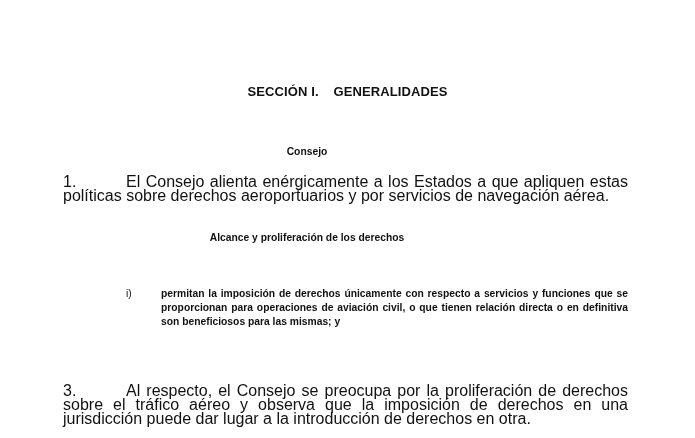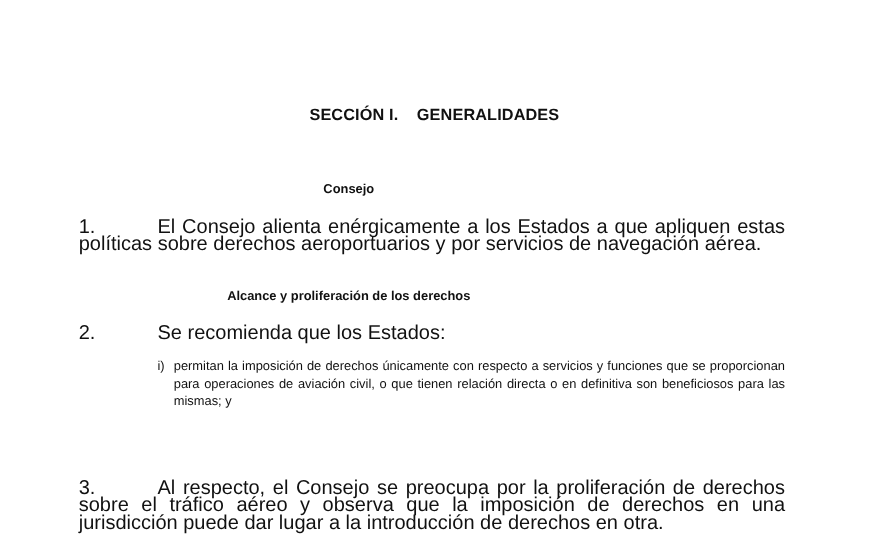--- a/index.html
+++ b/index.html
@@ -2,47 +2,44 @@
 <html><head>
   <meta charset="utf-8">
   <style>
     html, body { margin: 0; padding: 0; background: #ffffff; }
     body { width: 695px; height: 438px; position: relative; overflow: hidden;
            font-family: "Liberation Sans", sans-serif; color: #111111; }
     .page { position: absolute; left: 0; top: 0; width: 695px; height: 438px; }
     .title { position: absolute; left: 0; width: 695px; top: 84px; text-align: center;
              font-weight: bold; font-size: 13px; letter-spacing: 0.1px; white-space: pre; }
     .subhead { position: absolute; left: 0; width: 558px; text-align: center;
-               font-weight: bold; font-size: 10.3px; }
+               font-weight: bold; font-size: 10.3px; padding-left: 28px; }
     .para { position: absolute; left: 63px; width: 565px; font-size: 16px; line-height: 14px; text-align: justify; }
     .para .num { display: inline-block; width: 63px; }
     .para.single { text-align: left; }
     .item { position: absolute; left: 126px; width: 502px; font-size: 10.3px; line-height: 14px; }
     .item .mark { position: absolute; left: 0; top: 0; width: 21px; }
-    .item .txt { display: block; margin-left: 13px; text-align: justify; text-align-last: left; }
+    .item .txt { display: block; margin-left: 35px; text-align: justify; text-align-last: left; font-weight: bold; }
     .last-left { text-align-last: left; }
   </style>
 </head>
 <body>
 
 <div class="page">
 
   <div class="title">SECCIÓN I.    GENERALIDADES</div>
 
   <div class="subhead" style="top:146px;">Consejo</div>
 
   <div class="para last-left" style="top:175px;">
     <span class="num">1.</span><span>El Consejo alienta enérgicamente a los Estados a que apliquen estas políticas sobre derechos aeroportuarios y por servicios de navegación aérea.</span>
   </div>
 
   <div class="subhead" style="top:232px;">Alcance y proliferación de los derechos</div>
 
-  <div class="para single" style="top:260px;">
-    <span class="num">2.</span><span>Se recomienda que los Estados:</span>
-  </div>
 
   <div class="item" style="top:287px;">
     <span class="mark">i)</span>
     <span class="txt">permitan la imposición de derechos únicamente con respecto a servicios y funciones que se proporcionan para operaciones de aviación civil, o que tienen relación directa o en definitiva son beneficiosos para las mismas; y</span>
   </div>
 
 
   <div class="para last-left" style="top:384px;">
     <span class="num">3.</span><span>Al respecto, el Consejo se preocupa por la proliferación de derechos sobre el tráfico aéreo y observa que la imposición de derechos en una jurisdicción puede dar lugar a la introducción de derechos en otra.</span>
   </div>

